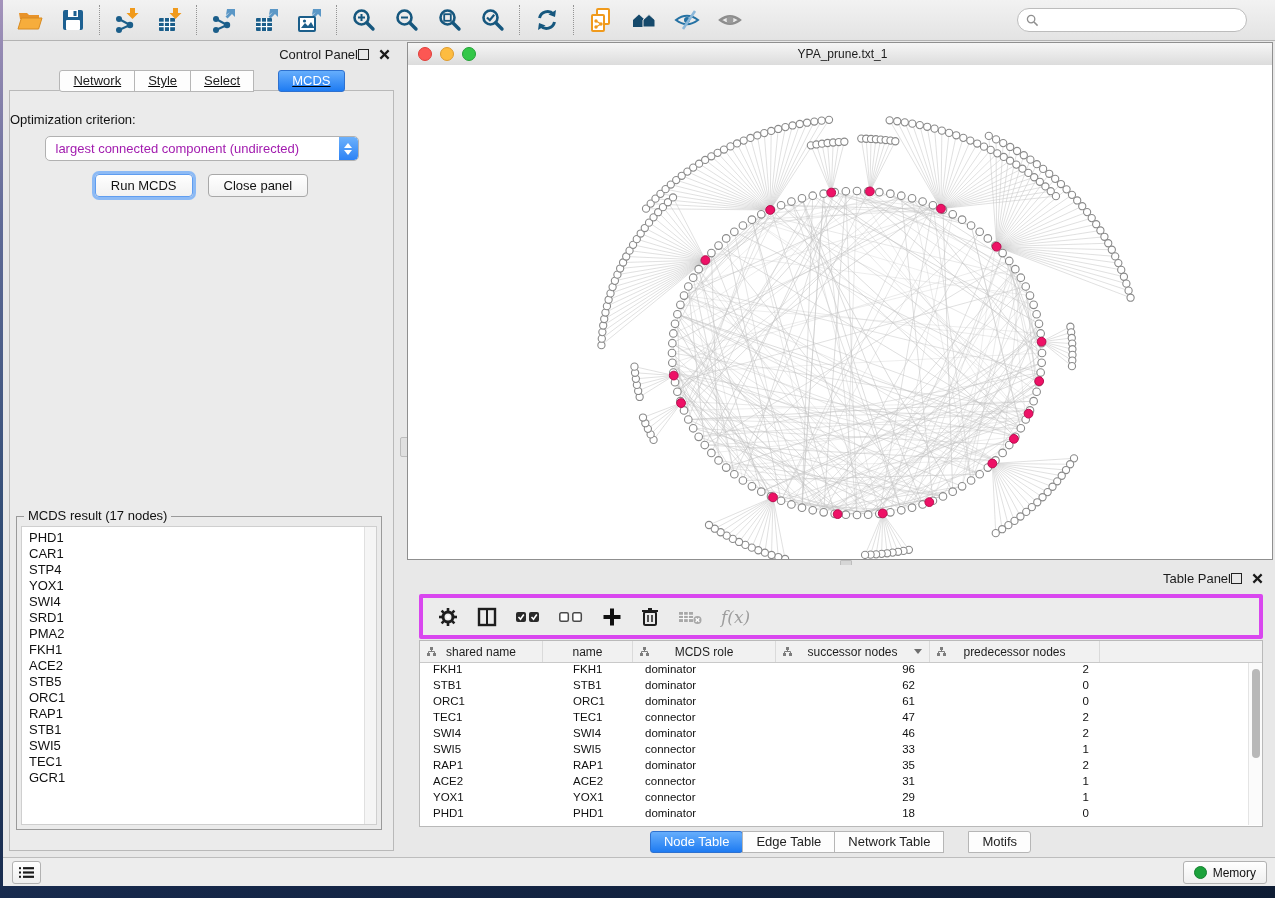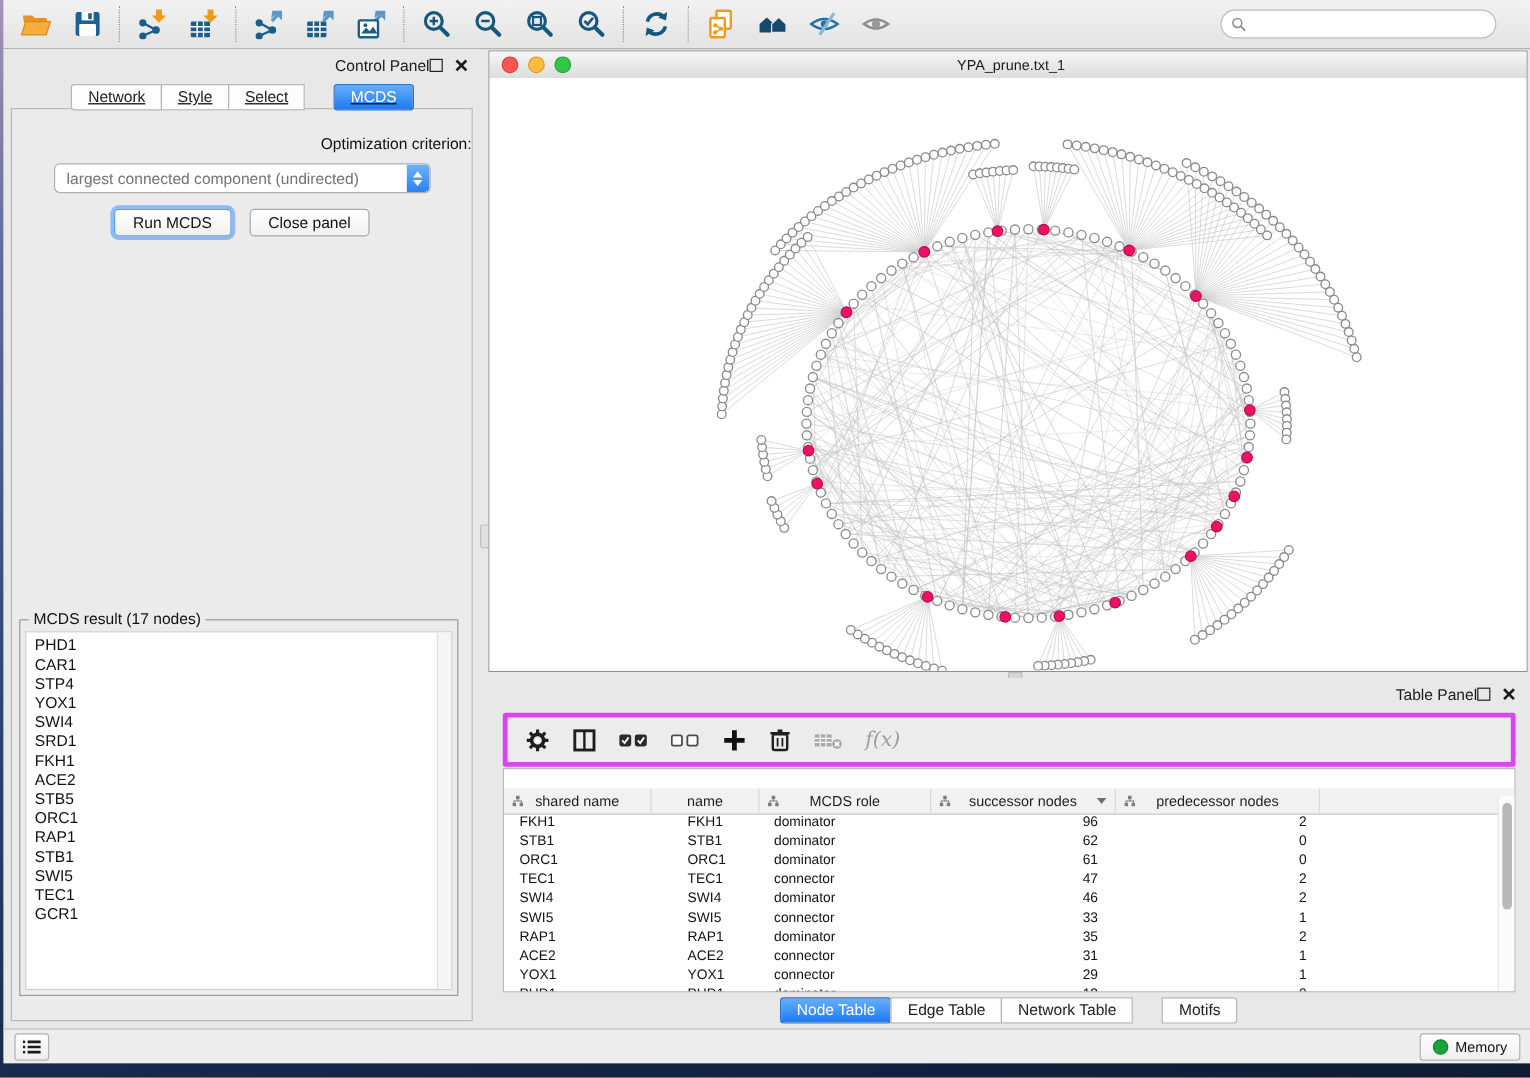--- a/index.html
+++ b/index.html
@@ -30,24 +30,24 @@
   .win-icons{display:flex;align-items:center;gap:10px;}
   .float-ic{width:9px;height:9px;border:1.6px solid #222;background:transparent;display:inline-block;}
   .close-ic svg{width:11px;height:11px;display:block;}
   .cp-tabs{position:relative;z-index:2;display:flex;justify-content:center;margin-top:3px;text-decoration:underline;}
   .tab{height:20px;line-height:20px;padding:0 13px;background:#fdfdfd;border:1px solid #b6b6b6;
     font-size:13px;color:#222;margin-right:-1px;}
   .tab:first-child{border-radius:3px 0 0 3px;}
   .tab:last-child{border-radius:0 3px 3px 0;margin-left:25px;}
   .tab.active{background:linear-gradient(#66aefc,#1e7bf2);color:#fff;border-color:#2e71cf;border-radius:3px;}
   .cp-content{position:absolute;left:6px;right:6px;top:49px;bottom:7px;background:#ebebeb;border:1px solid #b9b9b9;}
-  .opt-label{margin-top:21px;text-align:right;font-size:13px;color:#111;}
+  .opt-label{margin-top:21px;text-align:left;font-size:13px;color:#111;}
   .combo{margin:9px auto 0;width:312px;height:23px;background:#fff;border:1px solid #b1b1b1;border-radius:5px;
     display:flex;align-items:center;overflow:hidden;}
-  .combo-value{flex:1;font-size:13px;padding-left:10px;color:#737373;white-space:nowrap;}
+  .combo-value{flex:1;font-size:13px;padding-left:10px;color:#a21caf;white-space:nowrap;}
   .combo-stepper{width:19px;align-self:stretch;background:linear-gradient(#6db1fb,#2c82f5);
     display:flex;flex-direction:column;align-items:center;justify-content:center;gap:2px;border-radius:0 4px 4px 0;}
   .arr-up{width:0;height:0;border-left:4px solid transparent;border-right:4px solid transparent;border-bottom:5px solid #fff;}
   .arr-dn{width:0;height:0;border-left:4px solid transparent;border-right:4px solid transparent;border-top:5px solid #fff;}
   .btn-row{margin-top:13px;display:flex;justify-content:center;gap:15px;}
   .btn{height:23px;padding:0 15px;background:linear-gradient(#ffffff,#f1f1f1);border:1px solid #a8a8a8;
     border-radius:4px;font-size:13px;color:#111;}
   .btn.focusring{box-shadow:0 0 0 3px rgba(100,165,250,.7);border-color:#5f9df0;}
   .mcds-fieldset{position:absolute;left:6px;right:11px;top:425px;bottom:20px;border:1px solid #9a9a9a;}
   .mcds-legend{position:absolute;top:-9px;left:7px;background:#ebebeb;padding:0 4px;font-size:13px;color:#111;}
@@ -73,21 +73,21 @@
   .hgrip{position:absolute;left:837px;top:560px;width:10px;height:5px;background:#d6d6d6;border:1px solid #bdbdbd;border-radius:1px;}
 
   
   .tablepanel{position:absolute;left:404px;right:2px;top:565px;bottom:28px;background:#e8e8e8;}
   .tbl-toolbar{margin:3px 10px 0 12px;height:37px;background:#ececec;border:4px solid #d946ef;border-radius:2px;
     display:flex;align-items:center;gap:19px;padding-left:15px;}
   .ttbtn{display:flex;align-items:center;justify-content:center;height:24px;}
   .ttbtn svg{display:block;}
   .fx{font-family:"DejaVu Serif","Liberation Serif",serif;font-style:italic;font-size:17px;color:#9d9d9d;}
   .tbl-wrap{position:absolute;left:12px;right:10px;top:75px;bottom:31px;background:#fff;border:1px solid #b9b9b9;overflow:hidden;}
-  .thead{display:flex;height:21px;background:#f1f1f1;border-bottom:1px solid #c9c9c9;margin-top:16px;}
+  .thead{display:flex;height:21px;background:#f1f1f1;border-bottom:1px solid #c9c9c9;}
   .hcell{position:relative;display:flex;align-items:center;justify-content:center;font-size:12px;color:#1e1e1e;
     border-right:1px solid #dadada;box-sizing:border-box;}
   .hcell .colicon{position:absolute;left:7px;top:6px;}
   .hcell .sortchev{position:absolute;right:7px;top:8px;width:0;height:0;
     border-left:4px solid transparent;border-right:4px solid transparent;border-top:5px solid #6e6e6e;}
   .trow{display:flex;height:16px;font-size:11.5px;color:#111;}
   .bcell{box-sizing:border-box;overflow:hidden;white-space:nowrap;}
   .hcell:nth-child(1),.bcell:nth-child(1){width:123px;}
   .hcell:nth-child(2),.bcell:nth-child(2){width:90px;}
   .hcell:nth-child(3),.bcell:nth-child(3){width:143px;}
@@ -301,20 +301,21 @@
       <div class="mcds-fieldset">
         <span class="mcds-legend">MCDS result (17 nodes)</span>
         <div class="mcds-list">
           <ul id="mcds-items">
               <li>PHD1</li>
               <li>CAR1</li>
               <li>STP4</li>
               <li>YOX1</li>
               <li>SWI4</li>
               <li>SRD1</li>
+              <li>PMA2</li>
               <li>FKH1</li>
               <li>ACE2</li>
               <li>STB5</li>
               <li>ORC1</li>
               <li>RAP1</li>
               <li>STB1</li>
               <li>SWI5</li>
               <li>TEC1</li>
               <li>GCR1</li>
             </ul>

